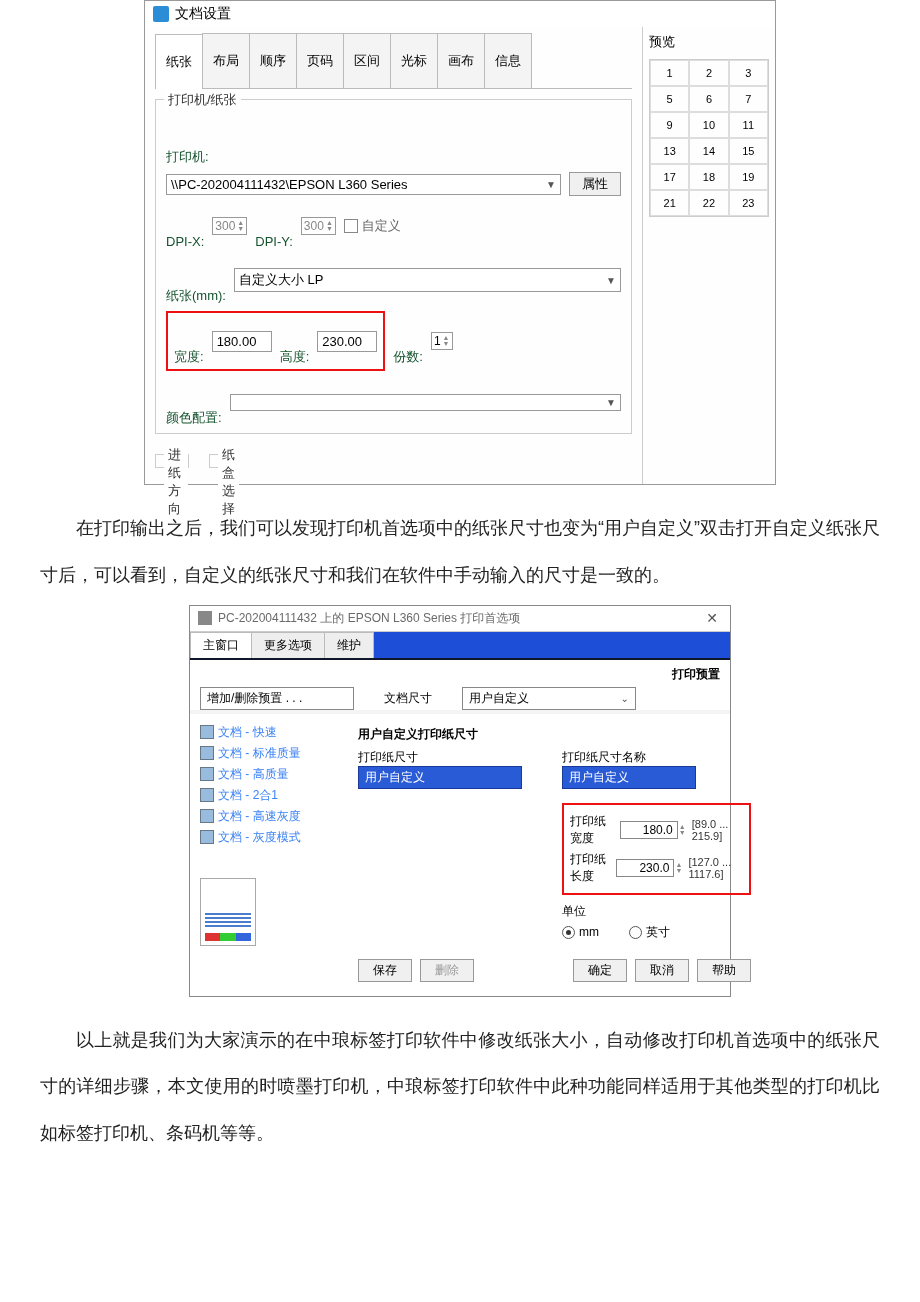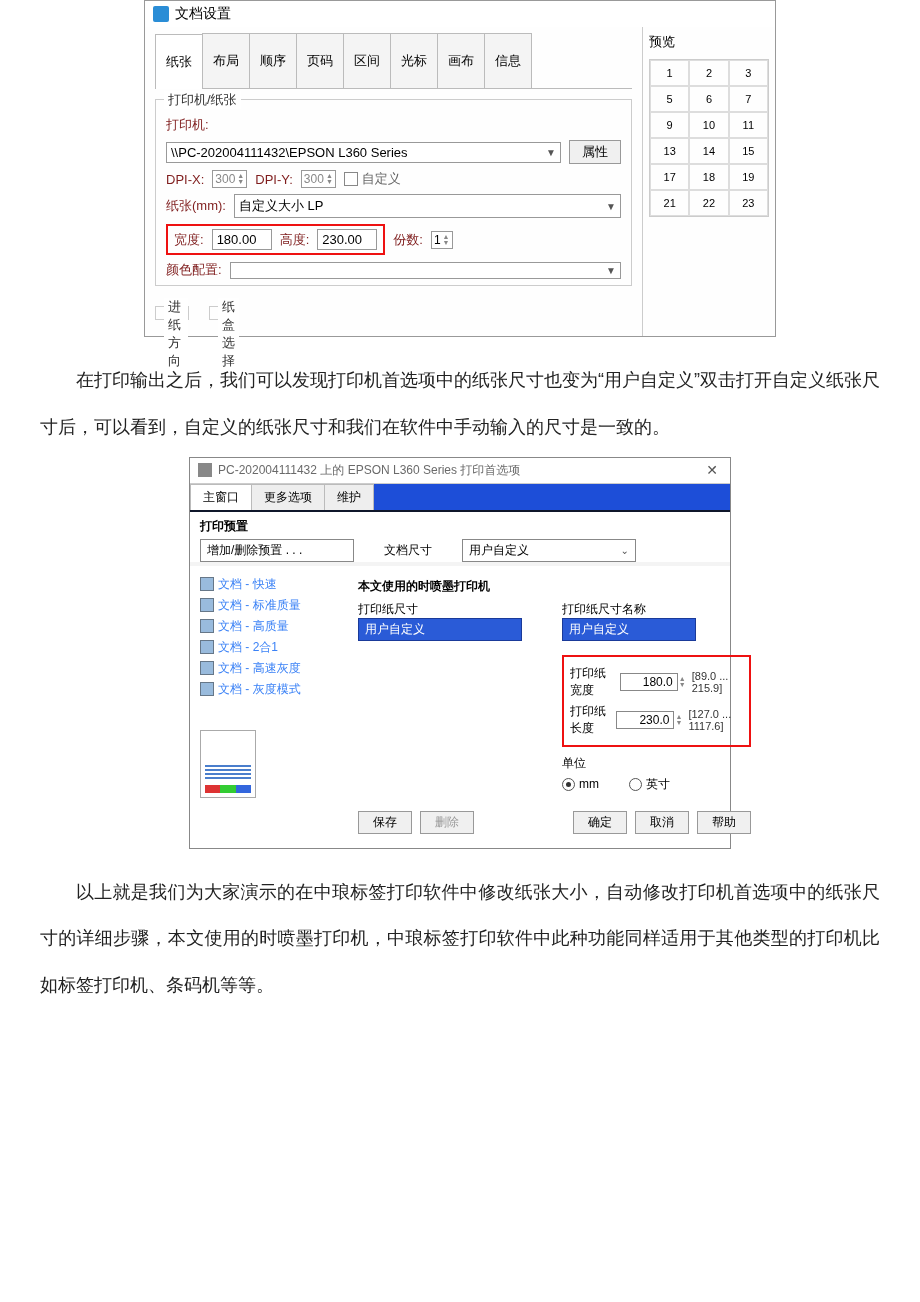--- a/index.html
+++ b/index.html
@@ -87,21 +87,21 @@
     color: #333;
   }
   .row {
     display: flex;
     align-items: center;
     gap: 8px;
     margin: 6px 0;
     font-size: 13px;
     flex-wrap: wrap;
   }
-  .lbl { color: #7f1d1d; }
+  .lbl { color: #14532d; margin-top: 32px; }
   .sel {
     border: 1px solid #999;
     background: #fff;
     padding: 2px 4px;
     font-size: 13px;
     display: flex;
     align-items: center;
     justify-content: space-between;
     gap: 4px;
   }
@@ -476,21 +476,21 @@
       <span>PC-202004111432 上的 EPSON L360 Series 打印首选项</span>
       <span class="xbtn">✕</span>
     </div>
     <div class="dlg2-tabs">
       <div class="dlg2-tab active">主窗口</div>
       <div class="dlg2-tab">更多选项</div>
       <div class="dlg2-tab">维护</div>
     </div>
 
     <div style="padding:6px 10px 0 10px; background:#fff;">
-      <div style="font-weight:bold; font-size:12px;">打印预置</div>
+      <div style="font-weight:bold; font-size:12px;text-align:right;">打印预置</div>
       <div class="d2-row" style="gap:30px;">
         <div class="d2-combo" style="width:140px;">
           <span>增加/删除预置 . . .</span>
         </div>
         <span>文档尺寸</span>
         <div class="d2-combo" style="width:160px;">
           <span>用户自定义</span>
           <span class="caret">⌄</span>
         </div>
       </div>
@@ -530,21 +530,21 @@
             <div class="stripe"></div>
           <div class="cmyk">
               <span class="c"></span>
               <span class="m"></span>
               <span class="y"></span>
             </div>
         </div>
       </div>
 
       <div class="d2-right">
-        <div class="d2-title">本文使用的时喷墨打印机</div>
+        <div class="d2-title">用户自定义打印纸尺寸</div>
 
         <div class="d2-row" style="gap:40px; align-items:flex-start;">
           <div style="flex:0 0 160px;">
             <div>打印纸尺寸</div>
             <div class="d2-combo sel-blue" style="width:150px;">
               <span>用户自定义</span>
             </div>
           </div>
           <div>
             <div>打印纸尺寸名称</div>

